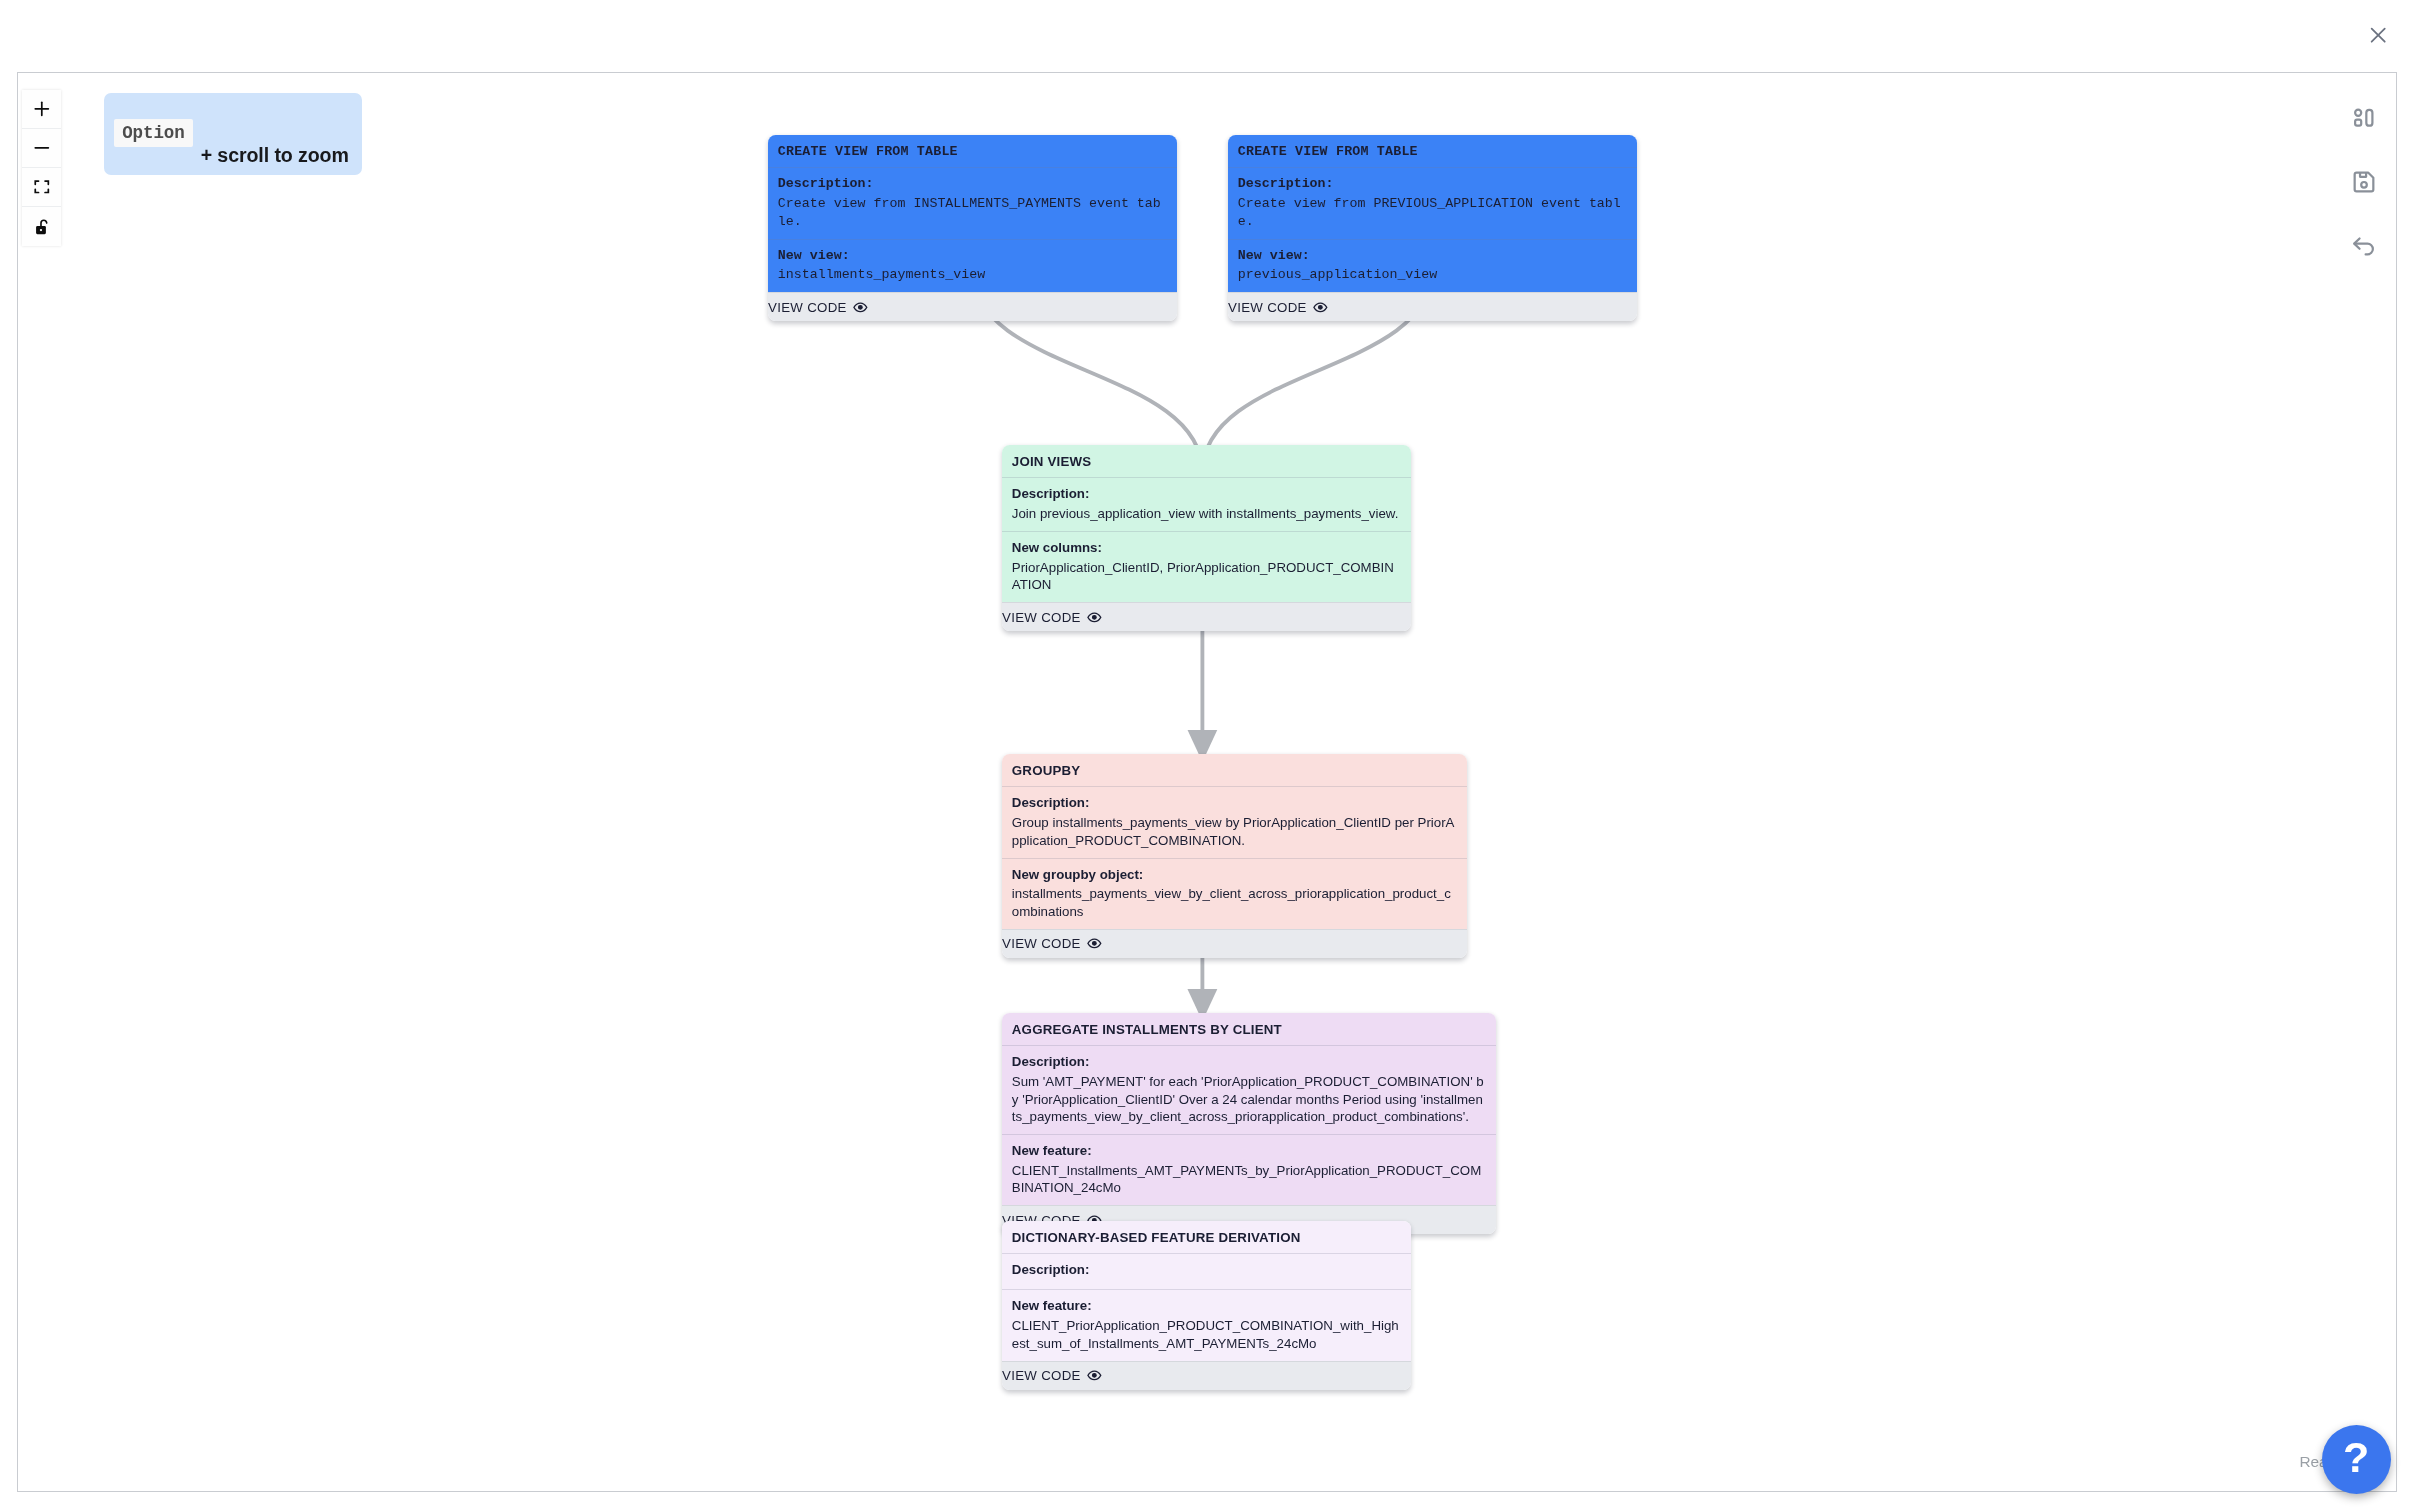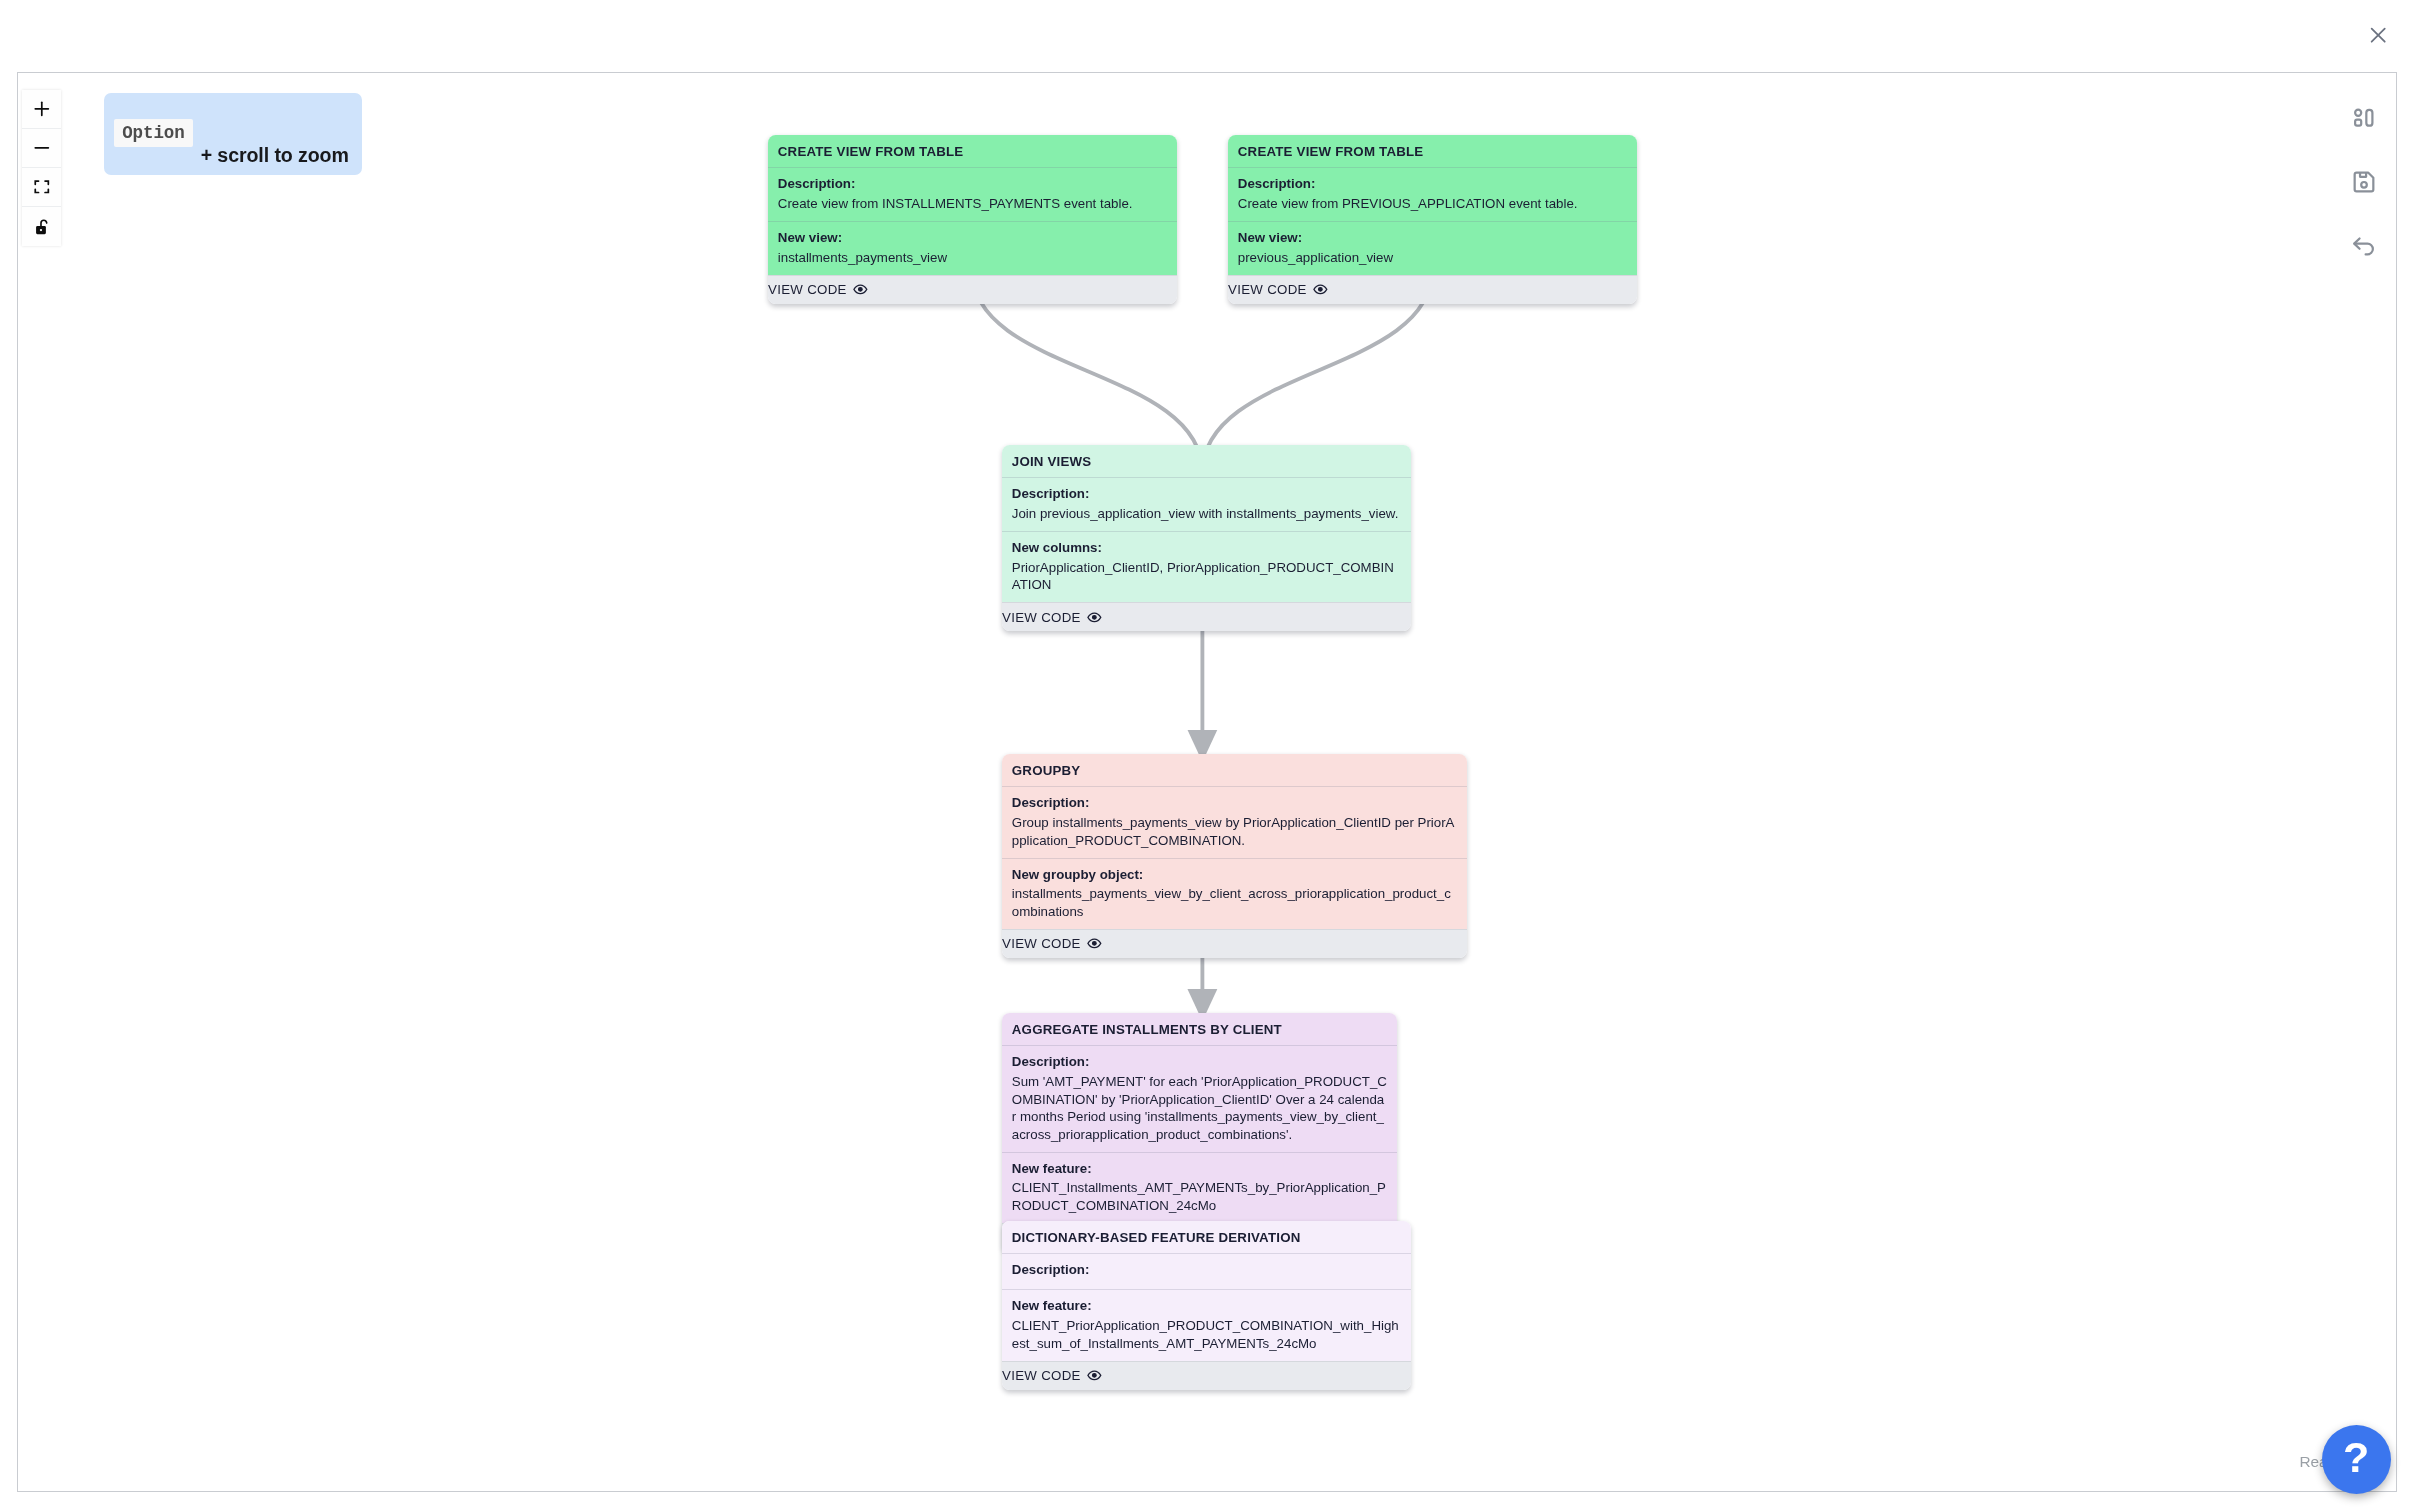--- a/index.html
+++ b/index.html
@@ -139,21 +139,21 @@
   }
   .node-footer .fc-text {
     font-size: 13.3px;
     font-weight: 400;
     color: #1b1e33;
     letter-spacing: 0.3px;
   }
   .node-footer svg { width: 14.7px; height: 14.7px; display: block; }
 
   
-  .c-blue   .node-body { background: #86efac; }
+  .c-blue   .node-body { background: #3b82f6; font-family: Liberation Mono, monospace; }
   .c-green  .node-body { background: #d1f5e4; }
   .c-pink   .node-body { background: #fadfdd; }
   .c-purple .node-body { background: #eedcf4; }
   .c-lpurple .node-body { background: #f6eefb; }
 
   
   .edges {
     position: absolute; left: 0; top: 0;
     width: 2380px; height: 1420px;
     z-index: 10;
@@ -296,21 +296,21 @@
     </div>
     <div class="node-footer">
       <span class="fc-text">VIEW CODE</span>
       <svg viewBox="0 0 24 24" fill="none" stroke="#1b1e33" stroke-width="2">
         <path d="M1.5 12S5.5 5 12 5s10.5 7 10.5 7-4 7-10.5 7S1.5 12 1.5 12z"></path>
         <circle cx="12" cy="12" r="3" fill="#1b1e33"></circle>
       </svg>
     </div>
   </div>
 
-  <div class="node c-purple" style="left:984px; top:940px; width:395px;">
+  <div class="node c-purple" style="left:984px; top:940px; width:494px;">
     <div class="node-body">
       <div class="node-title">AGGREGATE INSTALLMENTS BY CLIENT</div>
       <div class="node-sec">
         <div class="node-label">Description:</div>
         <div class="node-value">Sum 'AMT_PAYMENT' for each 'PriorApplication_PRODUCT_COMBINATION' by 'PriorApplication_ClientID' Over a 24 calendar months Period using 'installments_payments_view_by_client_across_priorapplication_product_combinations'.</div>
       </div>
       <div class="node-sec">
         <div class="node-label">New feature:</div>
         <div class="node-value">CLIENT_Installments_AMT_PAYMENTs_by_PriorApplication_PRODUCT_COMBINATION_24cMo</div>
       </div>

